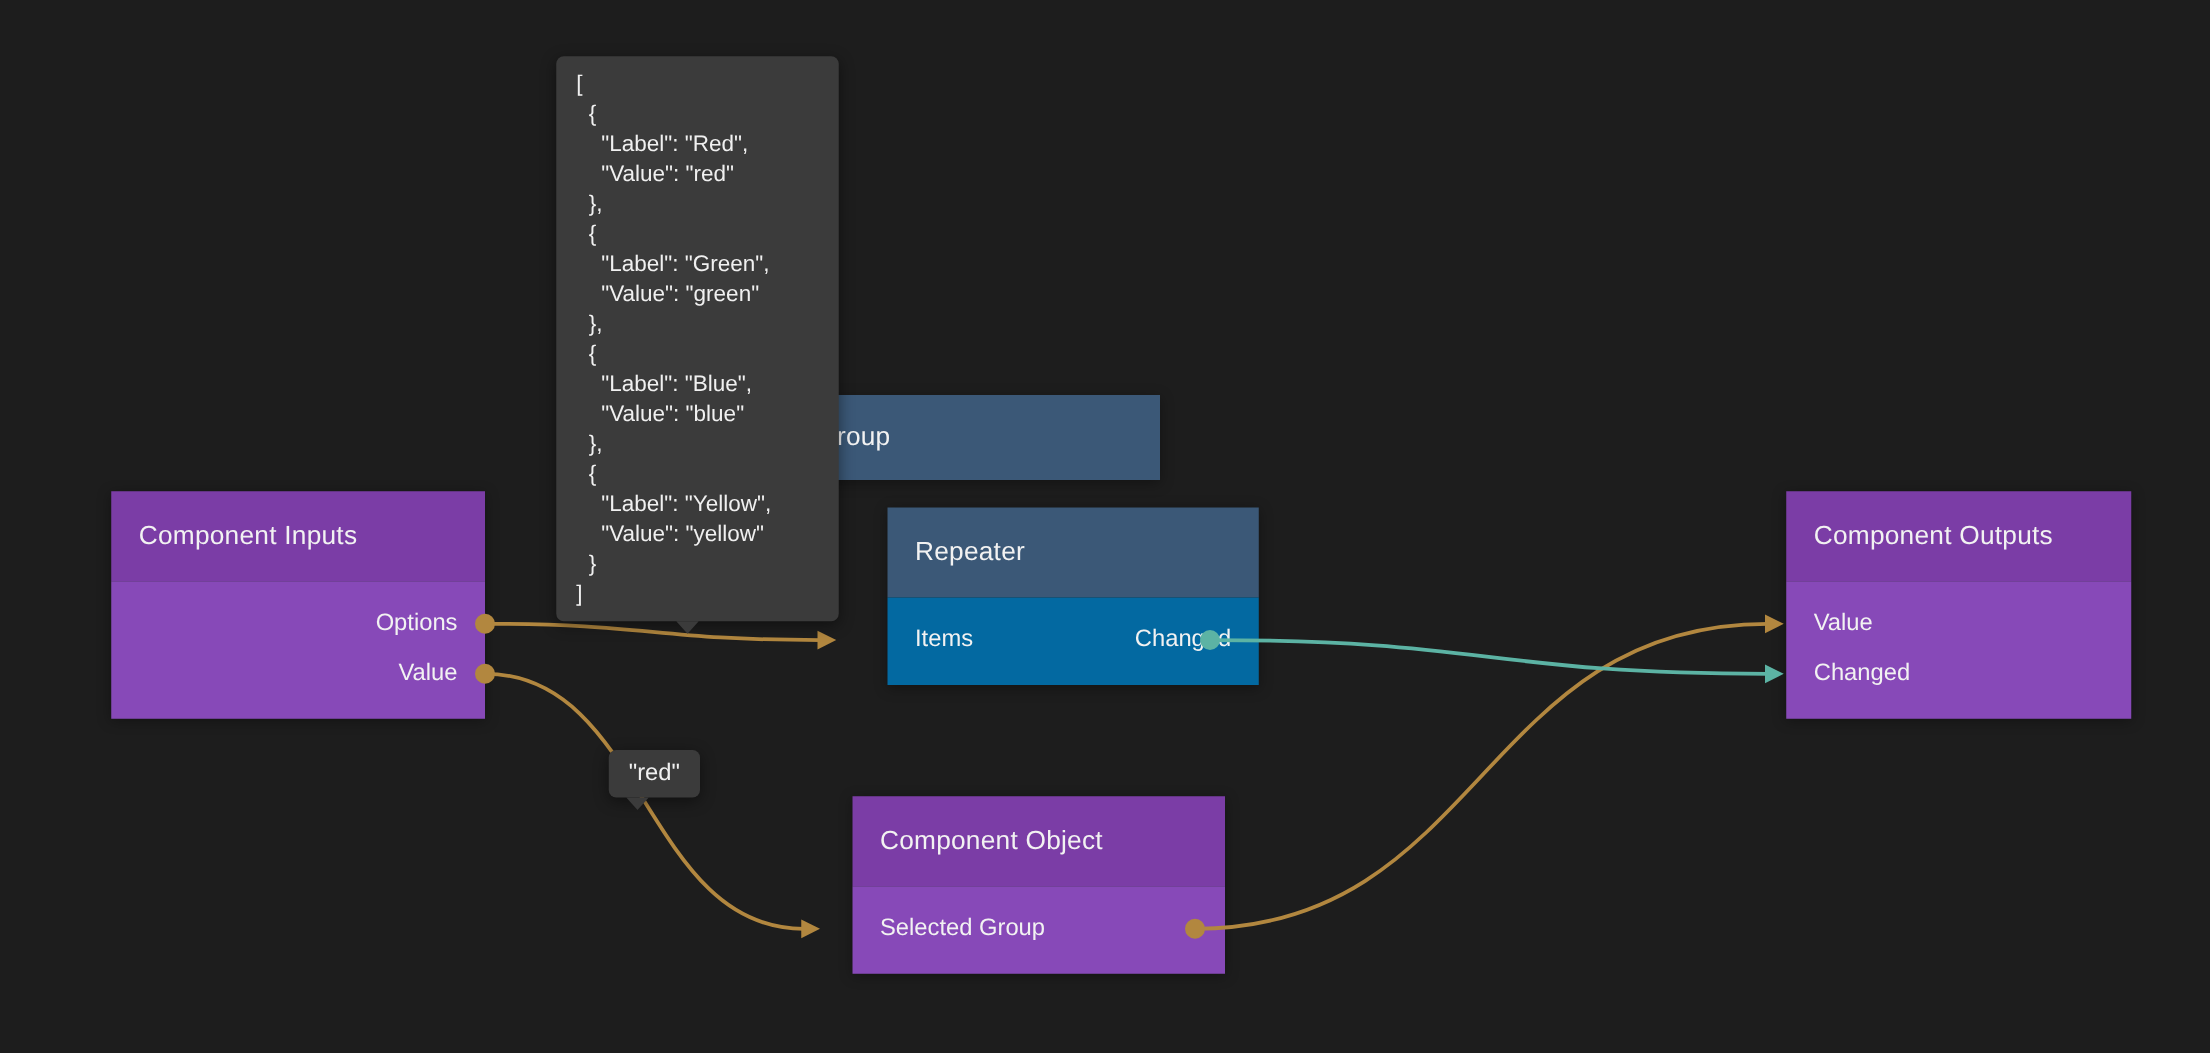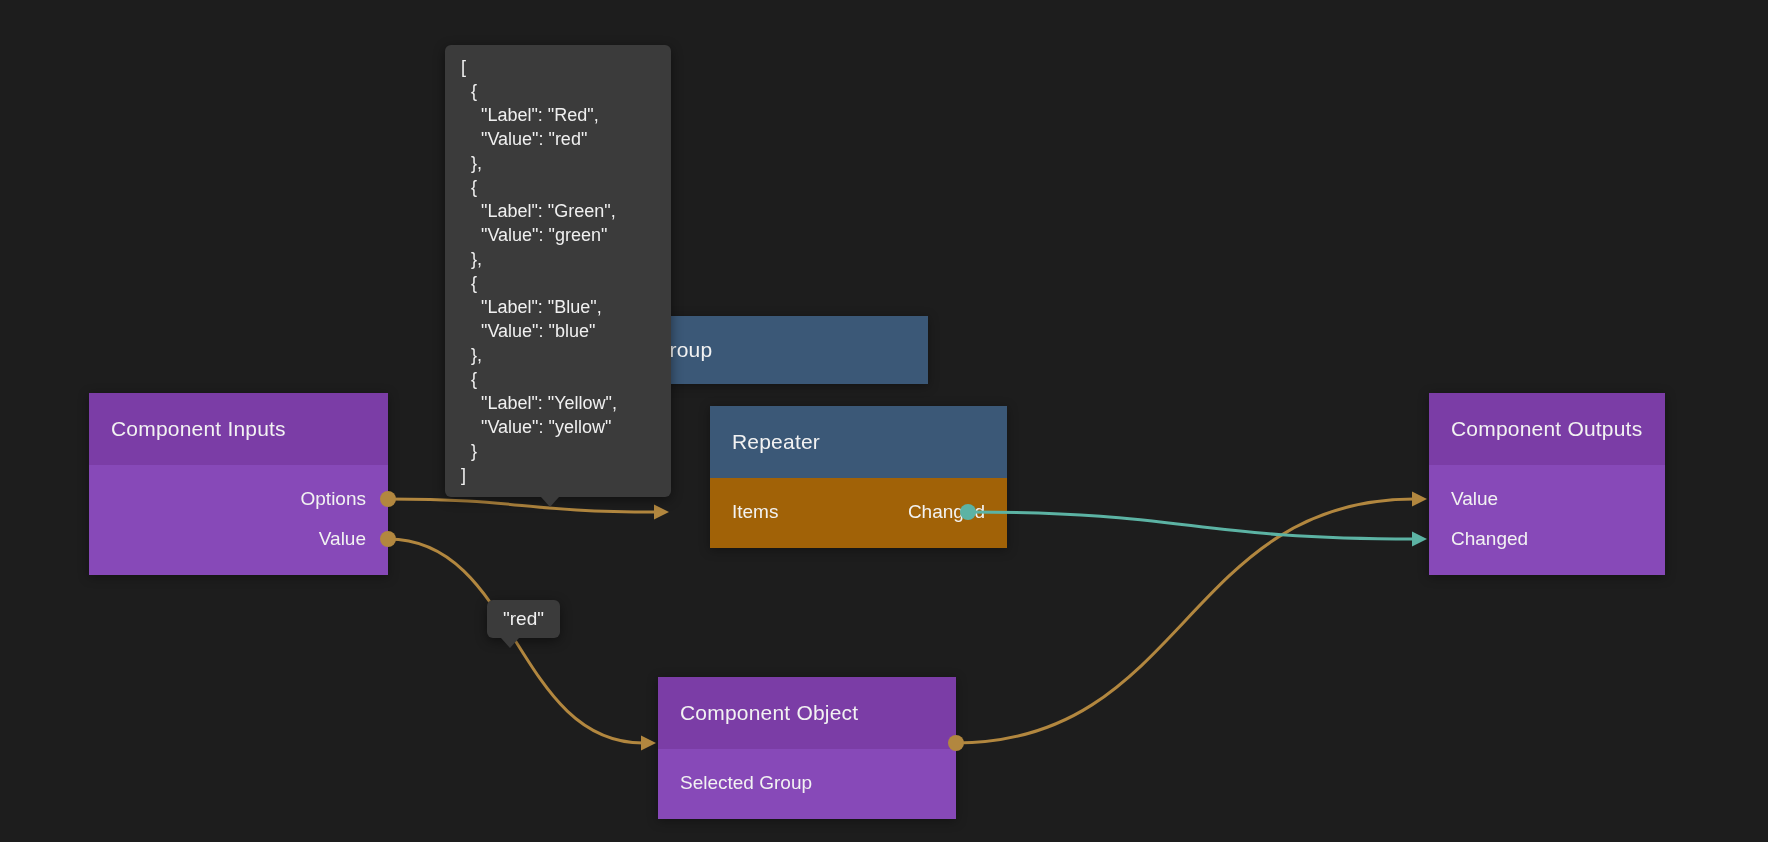--- a/index.html
+++ b/index.html
@@ -9,21 +9,21 @@
     font-family:"Liberation Sans",sans-serif;
     color:#f2f2f2;
   }
   .node{position:absolute;box-shadow:0 2px 10px rgba(0,0,0,.35);z-index:1;}
   .node-header{height:72px;display:flex;align-items:center;padding:0 22px;box-sizing:border-box;}
   .header-only .node-header{height:68px;}
   .node-title{font-size:21px;letter-spacing:.2px;white-space:nowrap;}
   .purple .node-header{background:#7b3da6;}
   .purple .node-body{background:#8749b8;}
   .blue .node-header{background:#3b5877;}
-  .blue .node-body{background:#a16207;}
+  .blue .node-body{background:#0369a1;}
   .node-body{padding:14px 0 16px 0;}
   .port-row{position:relative;height:40px;display:flex;align-items:center;padding:0 22px;font-size:19px;}
   .port-row.out{justify-content:flex-end;}
   .port-row.in{justify-content:flex-start;}
   .port-row.dual{justify-content:space-between;}
   .port-label{white-space:nowrap;}
   .port-anchor{position:absolute;width:16px;height:16px;top:50%;margin-top:-8px;border-radius:50%;}
   .port-anchor.out{right:-8px;}
   .port-anchor.in{left:-8px;}
   #wire-layer{position:absolute;left:0;top:0;z-index:3;pointer-events:none;}
@@ -77,34 +77,34 @@
         <span class="port-label">Options</span>
         <span class="port-anchor out"></span>
       </div>
       <div class="port-row out">
         <span class="port-label">Value</span>
         <span class="port-anchor out"></span>
       </div>
     </div>
   </div>
 
-  <div class="node purple" style="left:658px;top:637px;width:298px;margin-top:40px;">
+  <div class="node purple" style="left:682px;top:637px;width:298px;">
     <div class="node-header">
       <span class="node-title">Component Object</span>
     </div>
     <div class="node-body">
       <div class="port-row in">
         <span class="port-label">Selected Group</span>
         <span class="port-anchor in"></span>
         <span class="port-anchor out"></span>
       </div>
     </div>
   </div>
 
-  <div class="node purple" style="left:1429px;top:393px;width:236px;">
+  <div class="node purple" style="left:1429px;top:393px;width:276px;">
     <div class="node-header">
       <span class="node-title">Component Outputs</span>
     </div>
     <div class="node-body">
       <div class="port-row in">
         <span class="port-label">Value</span>
         <span class="port-anchor in"></span>
       </div>
       <div class="port-row in">
         <span class="port-label">Changed</span>

